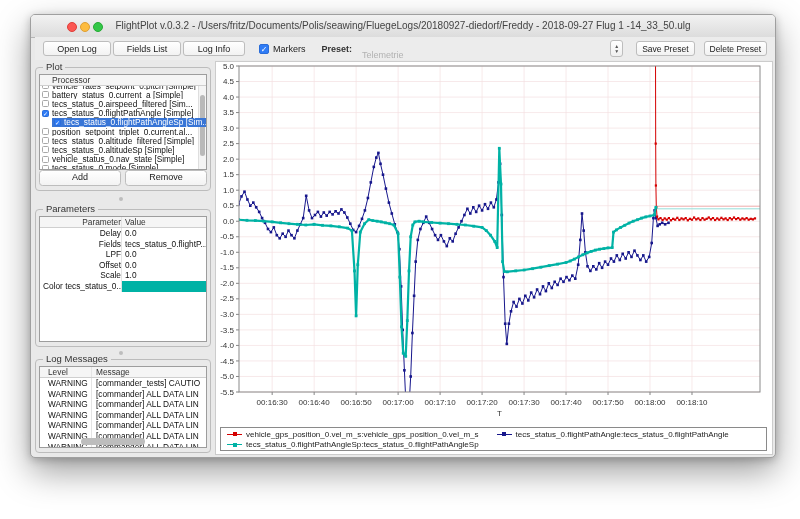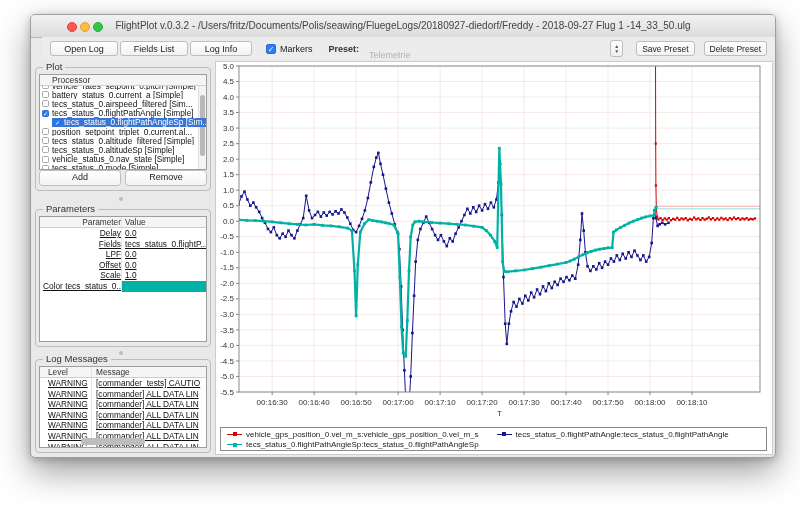--- a/index.html
+++ b/index.html
@@ -11,21 +11,21 @@
   
   .titlebar{position:absolute;left:0;top:0;right:0;height:22px;
     background:linear-gradient(#f2f2f2,#dcdcdc);border-bottom:1px solid #b6b6b6;}
   .traffic{position:absolute;top:7px;width:8px;height:8px;border-radius:50%;}
   .tl-red{left:36px;background:#fc5753;border:0.5px solid #df3e38;}
   .tl-yellow{left:49px;background:#fdbc40;border:0.5px solid #de9f34;}
   .tl-green{left:62px;background:#33c748;border:0.5px solid #27aa35;}
   .title-text{position:absolute;left:80px;right:80px;top:0;height:22px;line-height:22px;
     text-align:center;font-size:10px;color:#444;white-space:nowrap;overflow:hidden;}
   
-  .toolbar{position:absolute;left:11px;top:22px;right:0;height:23px;background:#ececec;
+  .toolbar{position:absolute;left:4px;top:22px;right:0;height:23px;background:#ececec;
     display:flex;align-items:center;padding:6px 8px;box-sizing:border-box;font-size:9px;color:#222;}
   .tb-btn{background:linear-gradient(#ffffff,#f2f2f2);border:1px solid #bdbdbd;border-radius:3px;
     font-size:9px;color:#222;padding:2px 0;text-align:center;height:15px;line-height:11px;box-sizing:border-box;}
   .seg{width:68px;margin-right:2px;}
   .tb-gap{width:14px;}
   .checkbox{width:10px;height:10px;border-radius:2px;background:#2f7cf6;border:1px solid #2a6cd8;
     color:#fff;font-size:8px;line-height:10px;text-align:center;box-sizing:border-box;}
   .cb-label{margin-left:4px;}
   .preset-label{margin-left:16px;font-weight:bold;color:#333;}
   .preset-value{margin-left:10px;color:#b2b2b2;flex:1;margin-top:12px;}
@@ -51,21 +51,21 @@
     flex:0 0 auto;font-size:6px;line-height:7px;text-align:center;color:#fff;box-sizing:border-box;}
   .cb.on{background:#2f7cf6;border-color:#2a6cd8;}
   .list-vscroll{position:absolute;right:0;top:10px;bottom:0;width:7px;background:#f4f4f4;border-left:1px solid #dedede;}
   .list-vthumb{position:absolute;left:1px;right:1px;top:12%;height:72%;border-radius:3px;background:#b9b9b9;}
   .btnrow{position:absolute;left:3px;right:3px;bottom:4px;display:flex;justify-content:space-between;}
   .pbtn{width:80px;height:14px;background:linear-gradient(#ffffff,#f3f3f3);border:1px solid #bdbdbd;
     border-radius:3.5px;font-size:9px;color:#222;text-align:center;line-height:13px;}
   
   .ptable{left:3px;top:6px;right:3px;bottom:4px;font-size:8.3px;color:#111;}
   .thead{display:flex;height:10px;background:#f5f5f5;border-bottom:1px solid #cfcfcf;line-height:10px;color:#333;}
-  .trow{display:flex;height:10.6px;line-height:10.6px;white-space:nowrap;text-decoration:underline;}
+  .trow{display:flex;height:10.6px;line-height:10.6px;white-space:nowrap;}
   .c-param{width:82px;padding-left:3px;box-sizing:border-box;overflow:hidden;flex:0 0 auto;border-right:1px solid #e4e4e4;text-align:right;}
   .c-value{flex:1;padding-left:3px;overflow:hidden;}
   .swatch{flex:1;margin:0;}
   .c-level{width:52px;padding-left:8px;box-sizing:border-box;flex:0 0 auto;overflow:hidden;border-right:1px solid #e4e4e4;}
   .c-msg{flex:1;padding-left:4px;overflow:hidden;white-space:nowrap;}
   .hscroll{position:absolute;left:20px;right:30px;bottom:2px;height:7px;background:transparent;}
   .hthumb{position:absolute;left:18%;width:55%;top:0;height:7px;border-radius:3.5px;background:#bdbdbd;}
   .splitdot{position:absolute;left:88px;width:4px;height:4px;border-radius:50%;background:#bdbdbd;}
   
   .chart-panel{position:absolute;left:184px;top:46px;width:558px;height:394px;background:#ffffff;

